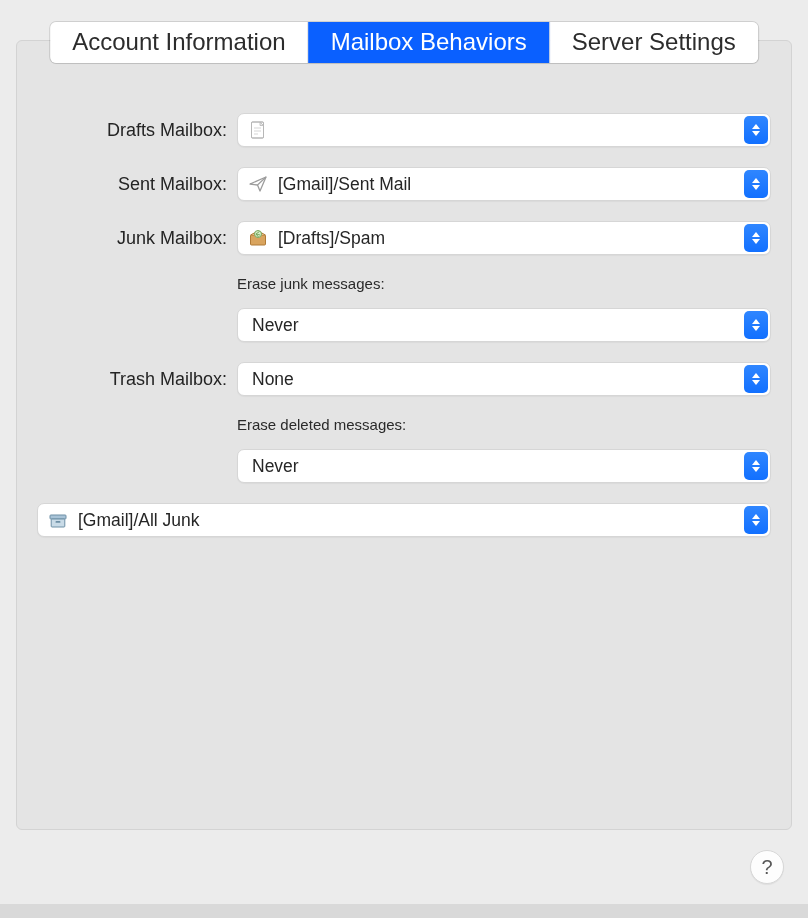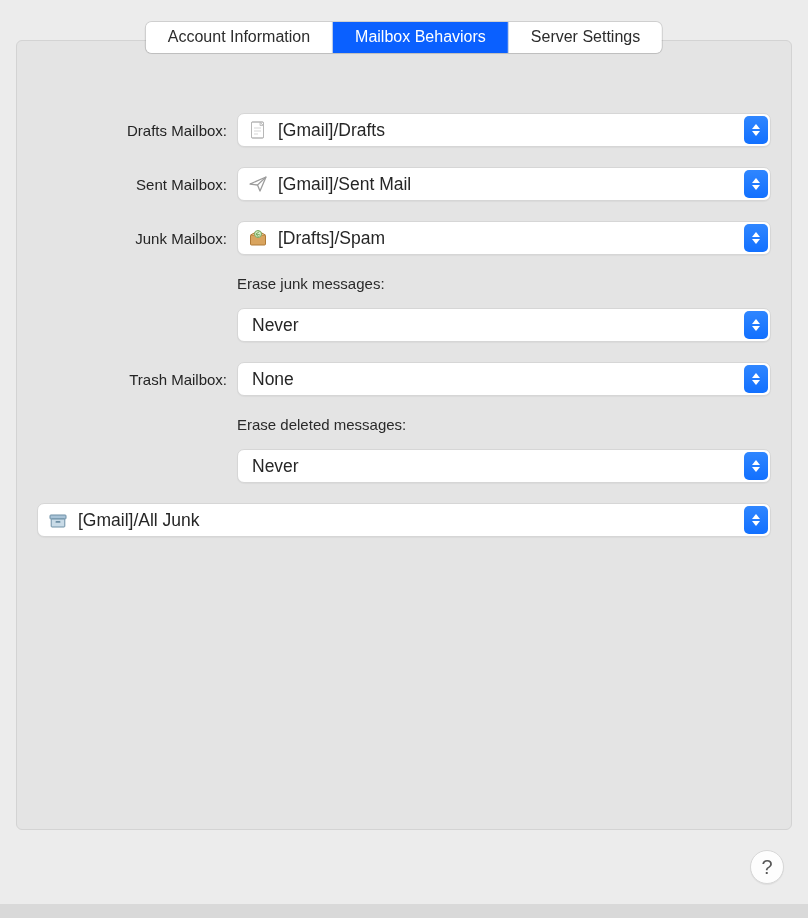--- a/index.html
+++ b/index.html
@@ -33,21 +33,21 @@
       transform: translateX(-50%);
       display: flex;
       border-radius: 6px;
       overflow: hidden;
       box-shadow: 0 0 0 1px rgba(0,0,0,0.12), 0 1px 1px rgba(0,0,0,0.05);
       z-index: 5;
     }
     .tab {
       background: #fff;
       padding: 4px 22px 5px;
-      font-size: 16px;
+      font-size: 24px;
       color: #2c2c2c;
       border-right: 1px solid #e1e1e1;
       cursor: default;
       white-space: nowrap;
       line-height: 1.35;
     }
     .tab:last-child {
       border-right: none;
     }
     .tab.active {
@@ -66,21 +66,21 @@
       align-items: center;
       margin-bottom: 20px;
     }
     .row.sub {
       margin-bottom: 12px;
     }
     .row-label {
       width: 200px;
       text-align: right;
       padding-right: 10px;
-      font-size: 15px;
+      font-size: 18px;
       color: #242424;
       white-space: nowrap;
     }
     .row-control {
       flex: 1;
     }
     .popup {
       position: relative;
       width: 100%;
       height: 34px;
@@ -186,21 +186,20 @@
           <span class="popup-icon">
             <svg width="20" height="20" viewBox="0 0 20 20">
               <rect x="3.5" y="2" width="12" height="16" rx="1" fill="#fff" stroke="#b7b7b7"></rect>
               <rect x="3.5" y="2" width="12" height="16" rx="1" fill="none" stroke="#b7b7b7"></rect>
               <path d="M12 2 L15.5 5.5 L12 5.5 Z" fill="#e8e8e8" stroke="#b7b7b7" stroke-width="0.8"></path>
               <line x1="6" y1="8" x2="13" y2="8" stroke="#d0d0d0" stroke-width="0.9"></line>
               <line x1="6" y1="11" x2="13" y2="11" stroke="#d0d0d0" stroke-width="0.9"></line>
               <line x1="6" y1="14" x2="10" y2="14" stroke="#d0d0d0" stroke-width="0.9"></line>
             </svg>
           </span>
-          <span class="popup-text">[Gmail]/Drafts</span>
           <span class="popup-arrows">
             <span class="arrow-up"></span>
               <span class="arrow-down"></span>
           </span>
         </div>
       </div>
     </div>
 
     <div class="row">
       <div class="row-label">Sent Mailbox:</div>

